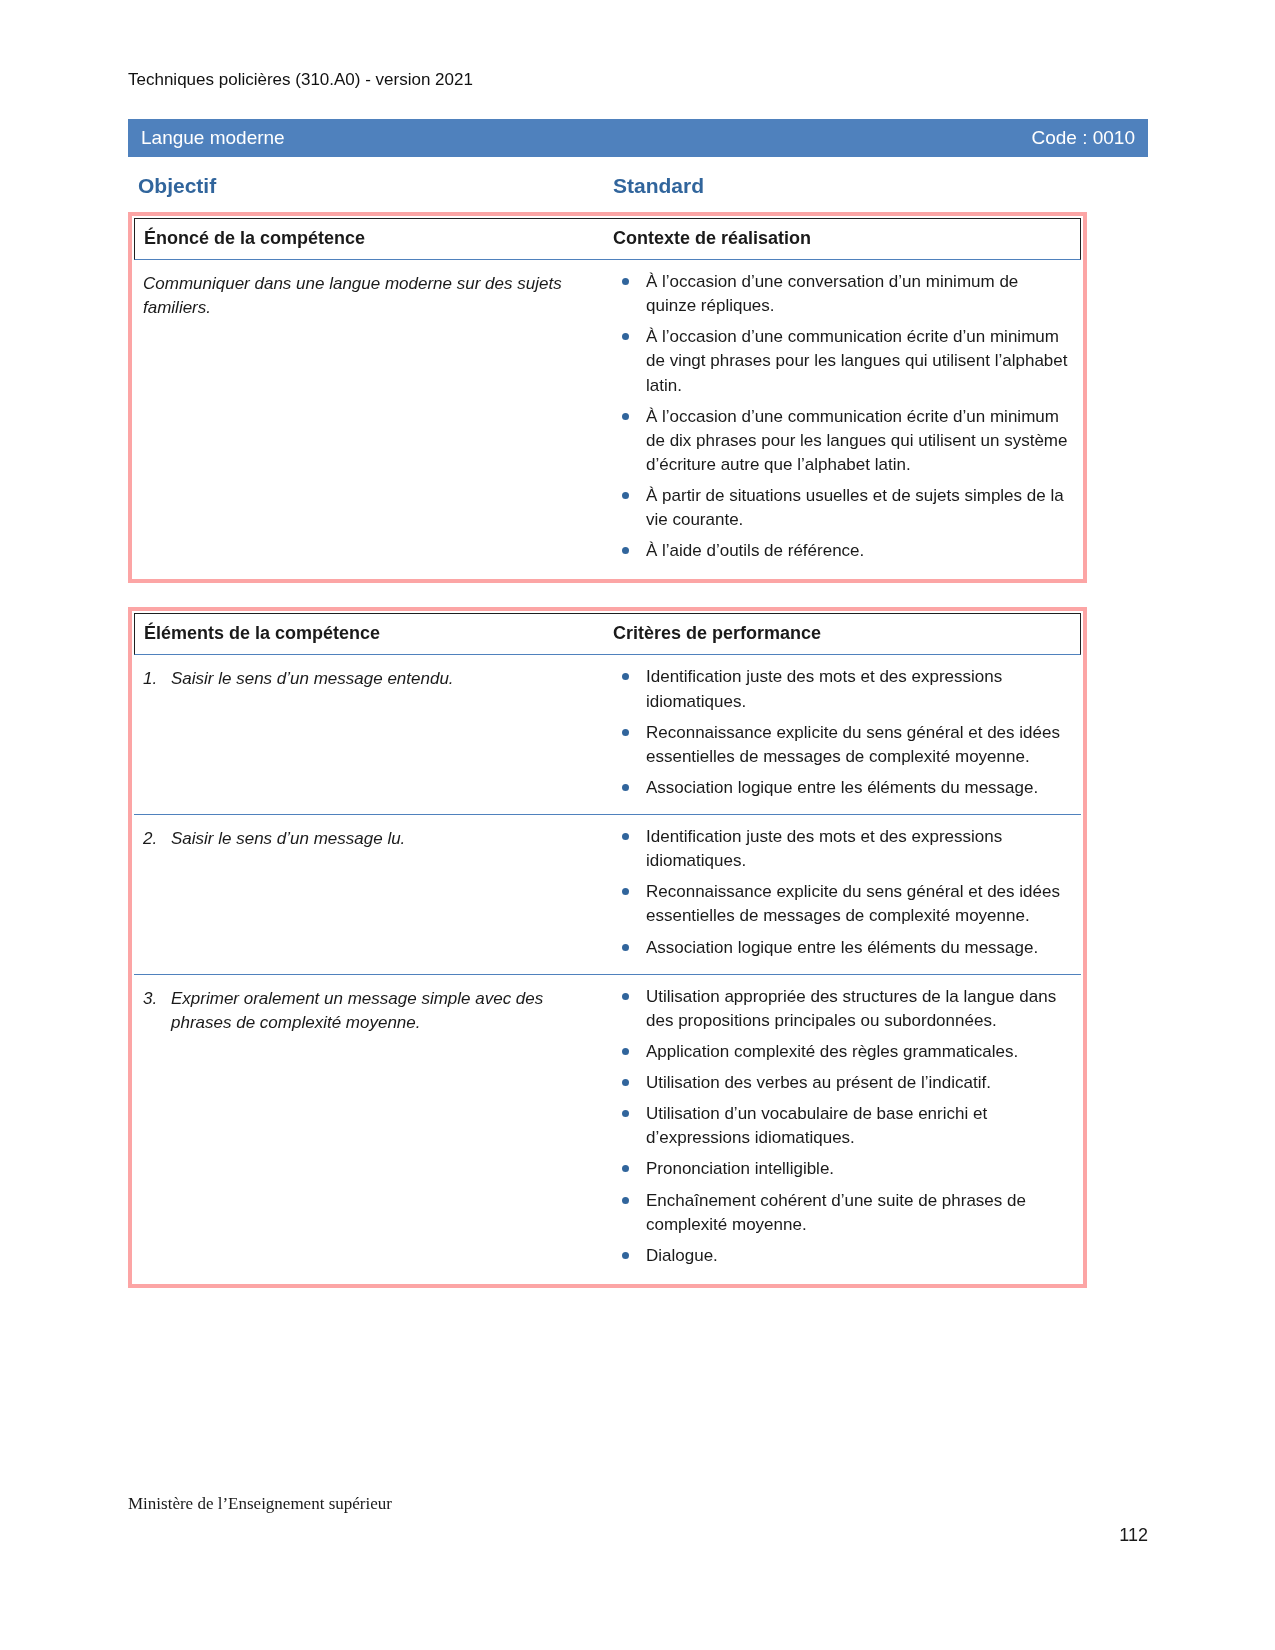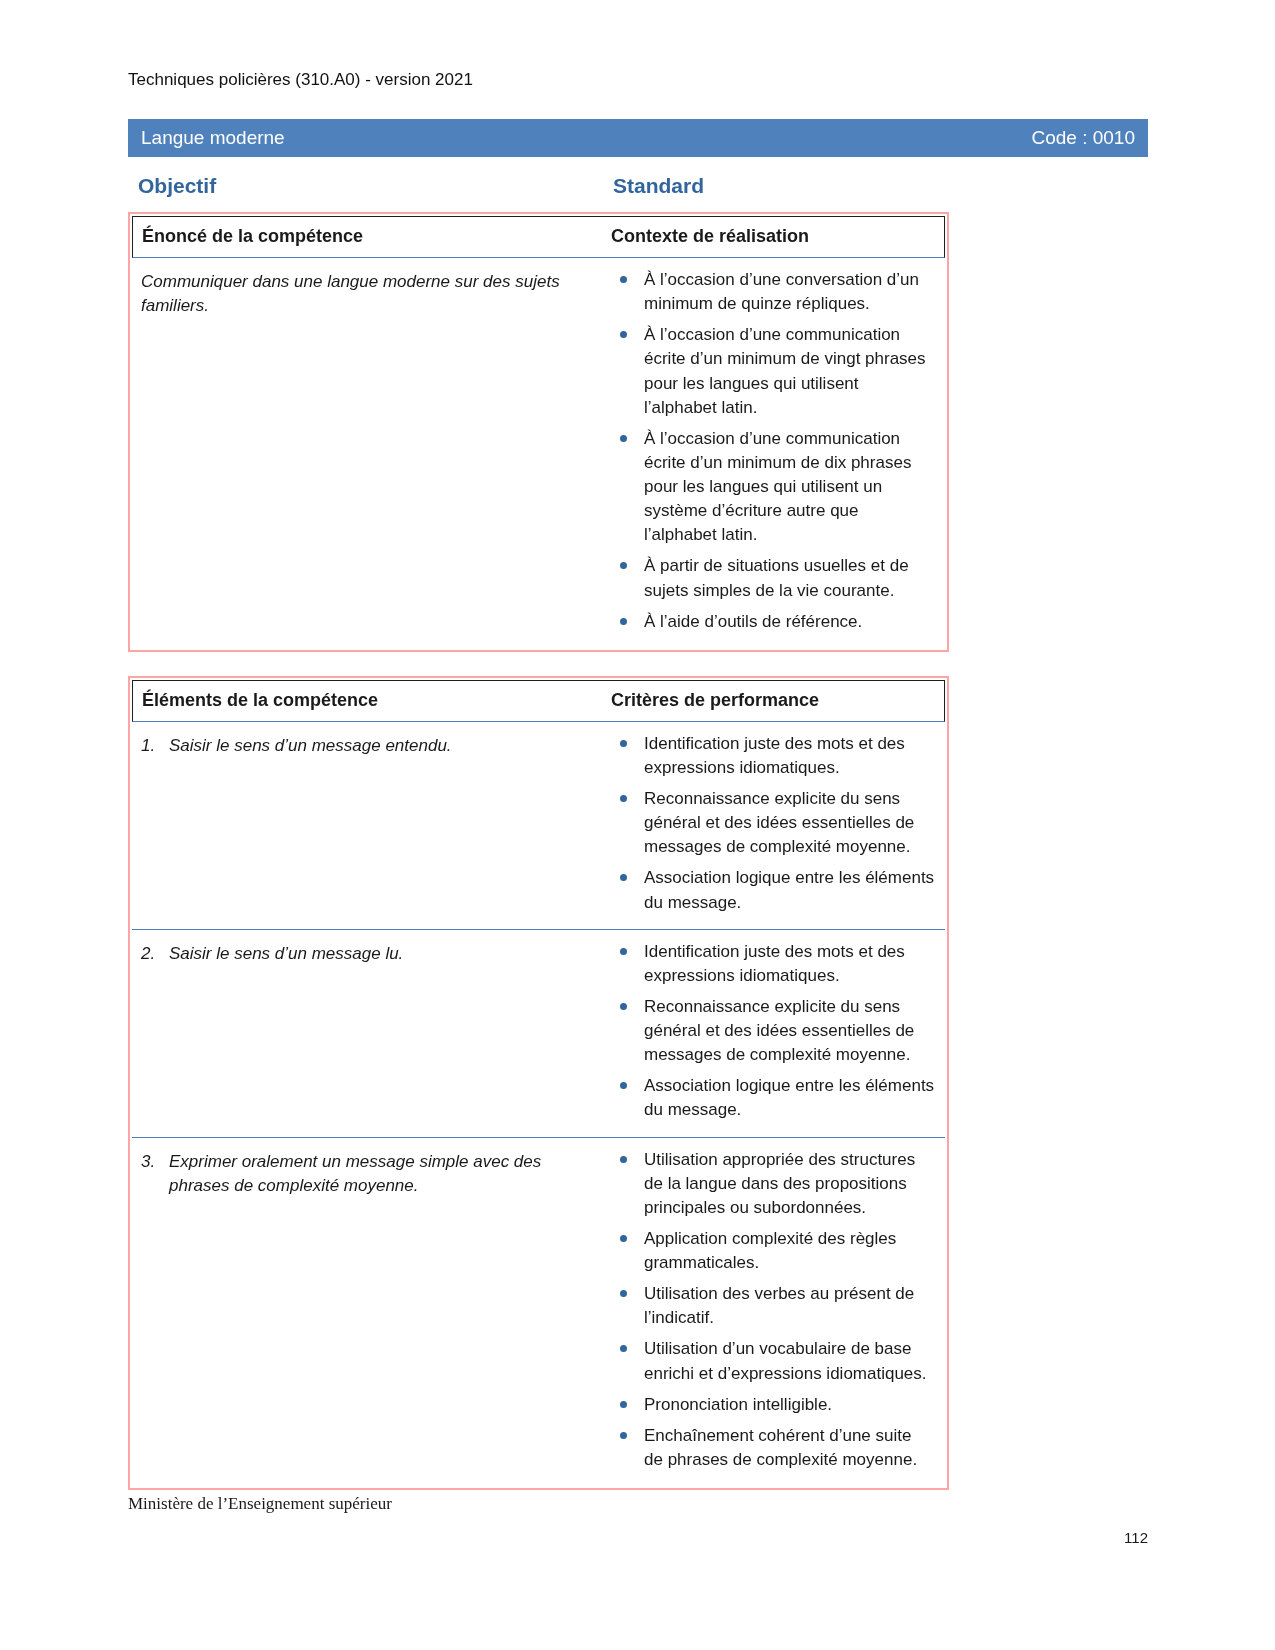--- a/index.html
+++ b/index.html
@@ -35,22 +35,22 @@
   .col-headings { display: flex; margin-top: 17px; }
   .col-headings .h {
     font-size: 21px;
     font-weight: bold;
     color: #31659c;
   }
   .col-headings .h-left { width: 472px; padding-left: 10px; }
   .col-headings .h-right { padding-left: 13px; }
 
   .tbl {
-    width: 821px;
-    border: 2px solid #fca5a5;
+    width: 959px;
+    border: 4px solid #fca5a5;
     padding: 2px;
     margin-top: 14px;
     background: #fff;
   }
   .tbl-header {
     display: flex;
     border: 1px solid #1f1f1f;
     border-bottom: 1px solid #4f81bd;
     font-size: 18px;
     font-weight: bold;
@@ -83,21 +83,21 @@
 
   .footer-left {
     position: absolute;
     left: 128px; bottom: 136px;
     font-size: 17px;
     font-family: Liberation Serif, serif;
   }
   .page-num {
     position: absolute;
     right: 127px; bottom: 104px;
-    font-size: 15px;
+    font-size: 18px;
   }
 </style>
 </head>
 <body>
 
 <div class="content">
 
   <div class="doc-header">Techniques policières (310.A0) - version 2021</div>
 
   <div class="banner">
@@ -219,20 +219,24 @@
             <span class="b-text">Utilisation d’un vocabulaire de base enrichi et d’expressions idiomatiques.</span>
           </div>
         <div class="b-item">
             <span class="dot"></span>
             <span class="b-text">Prononciation intelligible.</span>
           </div>
         <div class="b-item">
             <span class="dot"></span>
             <span class="b-text">Enchaînement cohérent d’une suite de phrases de complexité moyenne.</span>
           </div>
+        <div class="b-item">
+            <span class="dot"></span>
+            <span class="b-text">Dialogue.</span>
+          </div>
       </div>
     </div>
   </div>
 
 </div>
 
 <div class="footer-left">Ministère de l’Enseignement supérieur</div>
 <div class="page-num">112</div>
 
 </body></html>

